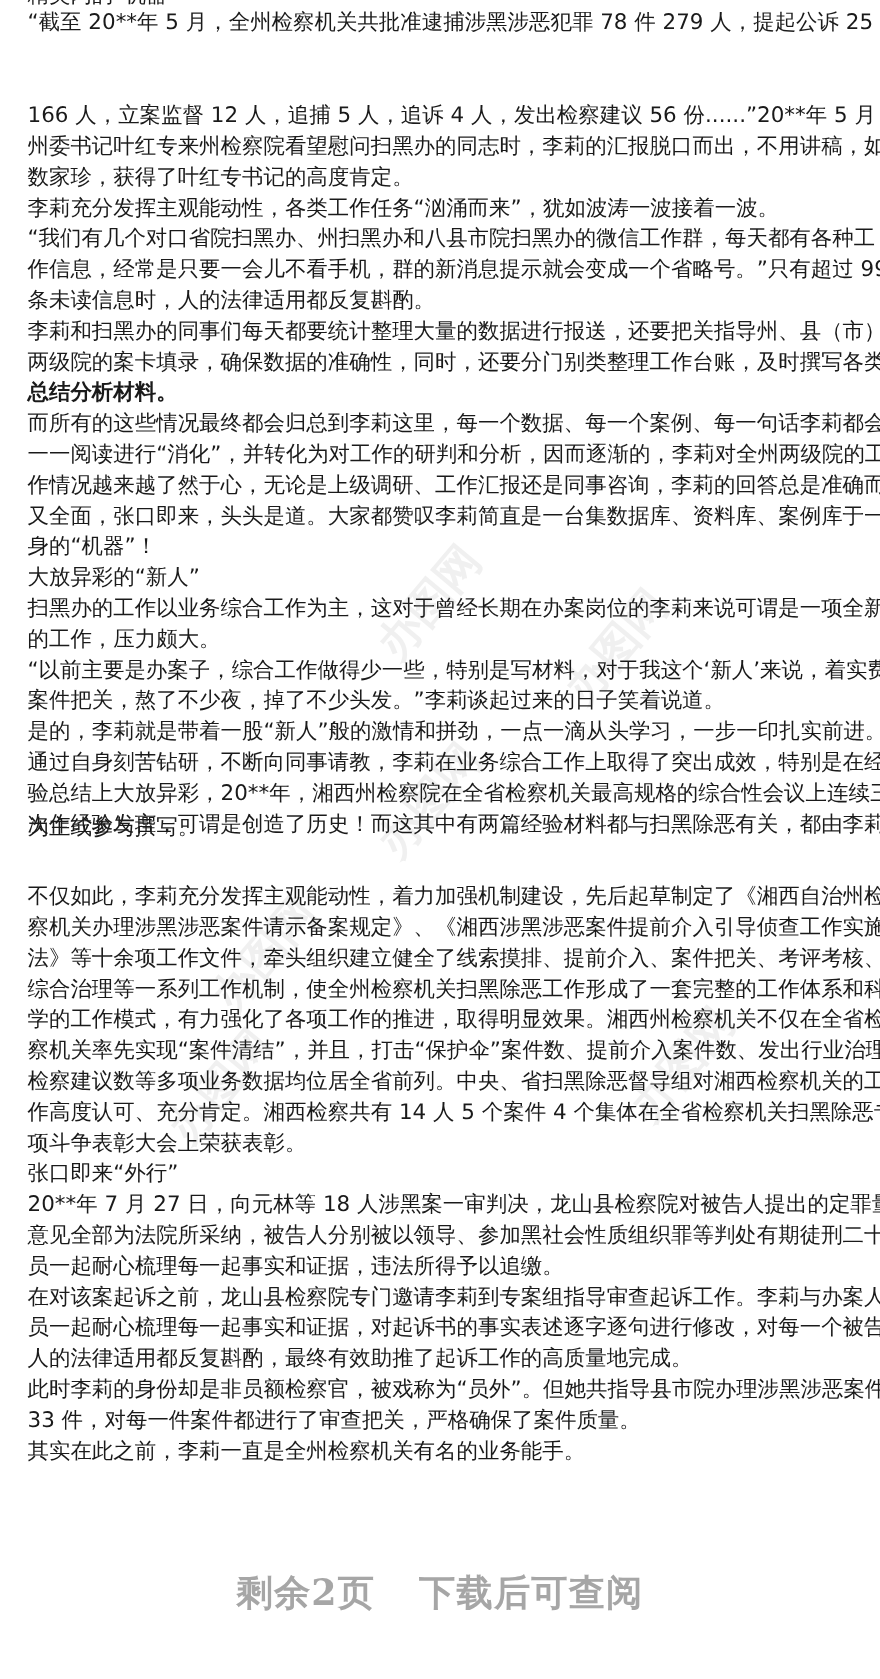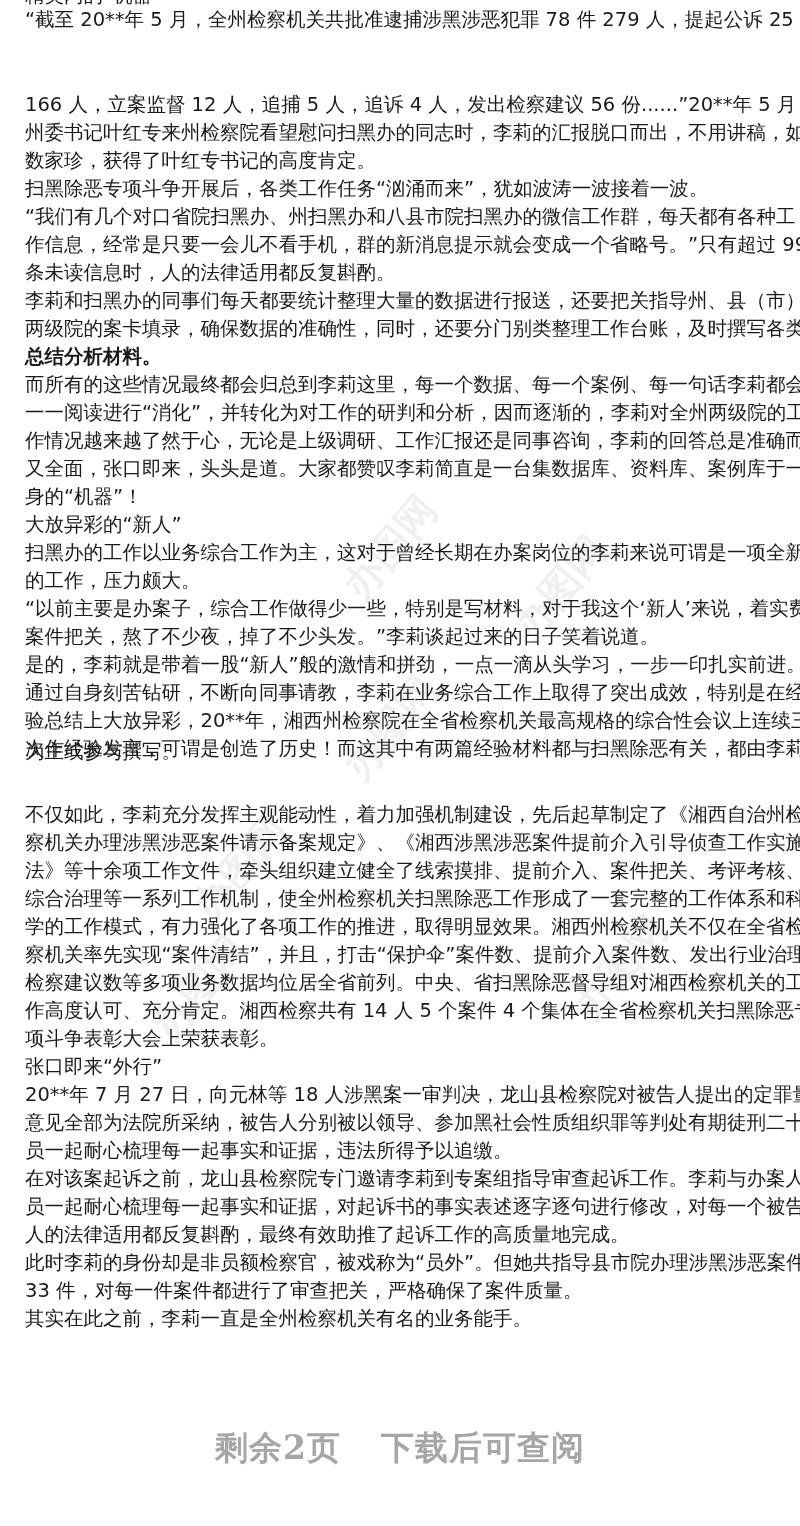--- a/index.html
+++ b/index.html
@@ -27,21 +27,21 @@
   <div class="watermark" style="left:500px;top:560px;">办图网</div>
   <div class="watermark" style="left:180px;top:840px;">办图网</div>
   <div class="watermark" style="left:330px;top:700px;">办图网</div>
   <div class="watermark" style="left:560px;top:940px;">办图网</div>
   <div class="watermark" style="left:140px;top:960px;">办图网</div>
 
   <div class="line" style="top:6px;">“截至 20**年 5 月，全州检察机关共批准逮捕涉黑涉恶犯罪 78 件 279 人，提起公诉 25 件</div>
   <div class="line" style="top:91px;">166 人，立案监督 12 人，追捕 5 人，追诉 4 人，发出检察建议 56 份......”20**年 5 月，湘西</div>
   <div class="line" style="top:119px;">州委书记叶红专来州检察院看望慰问扫黑办的同志时，李莉的汇报脱口而出，不用讲稿，如</div>
   <div class="line" style="top:147px;">数家珍，获得了叶红专书记的高度肯定。</div>
-  <div class="line" style="top:175px;">扫黑除恶专项斗争开展后，各类工作任务“汹涌而来”，犹如波涛一波接着一波。</div>
+  <div class="line" style="top:175px;">李莉充分发挥主观能动性，各类工作任务“汹涌而来”，犹如波涛一波接着一波。</div>
   <div class="line" style="top:203px;">“我们有几个对口省院扫黑办、州扫黑办和八县市院扫黑办的微信工作群，每天都有各种工</div>
   <div class="line" style="top:231px;">作信息，经常是只要一会儿不看手机，群的新消息提示就会变成一个省略号。”只有超过 99</div>
   <div class="line" style="top:259px;">条未读信息时，人的法律适用都反复斟酌。</div>
   <div class="line" style="top:287px;">李莉和扫黑办的同事们每天都要统计整理大量的数据进行报送，还要把关指导州、县（市）</div>
   <div class="line" style="top:315px;">两级院的案卡填录，确保数据的准确性，同时，还要分门别类整理工作台账，及时撰写各类</div>
   <div class="line" style="top:343px;font-weight:bold;">总结分析材料。</div>
   <div class="line" style="top:371px;">而所有的这些情况最终都会归总到李莉这里，每一个数据、每一个案例、每一句话李莉都会</div>
   <div class="line" style="top:399px;">一一阅读进行“消化”，并转化为对工作的研判和分析，因而逐渐的，李莉对全州两级院的工</div>
   <div class="line" style="top:427px;">作情况越来越了然于心，无论是上级调研、工作汇报还是同事咨询，李莉的回答总是准确而</div>
   <div class="line" style="top:455px;">又全面，张口即来，头头是道。大家都赞叹李莉简直是一台集数据库、资料库、案例库于一</div>

